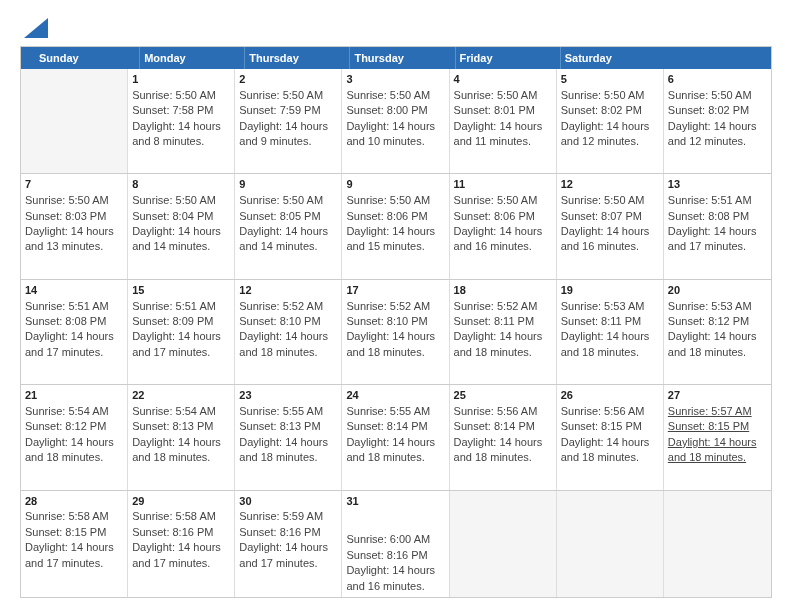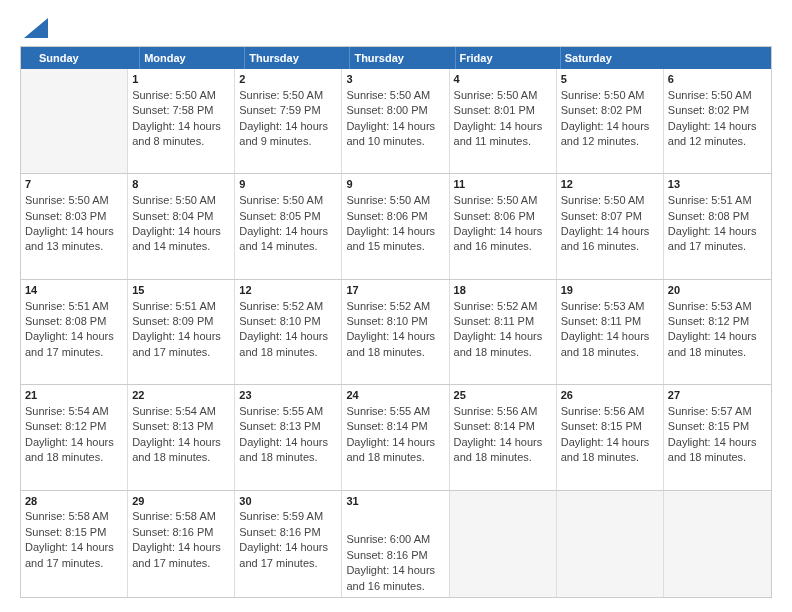--- a/index.html
+++ b/index.html
@@ -316,21 +316,21 @@
 Daylight: 14 hours and 18 minutes.</div>
           </div>
           <div class="cal-cell">
             <span class="cell-date">26</span>
             <div class="cell-info" style="white-space: pre-line;">Sunrise: 5:56 AM
 Sunset: 8:15 PM
 Daylight: 14 hours and 18 minutes.</div>
           </div>
           <div class="cal-cell">
             <span class="cell-date">27</span>
-            <div class="cell-info" style="white-space: pre-line;">Sunrise: 5:57 AM
+            <div class="cell-info" style="white-space: pre-line; text-decoration: underline;">Sunrise: 5:57 AM
 Sunset: 8:15 PM
 Daylight: 14 hours and 18 minutes.</div>
           </div>
         </div>
         <div class="cal-row">
           <div class="cal-cell">
             <span class="cell-date">28</span>
             <div class="cell-info" style="white-space: pre-line;">Sunrise: 5:58 AM
 Sunset: 8:15 PM
 Daylight: 14 hours and 17 minutes.</div>

